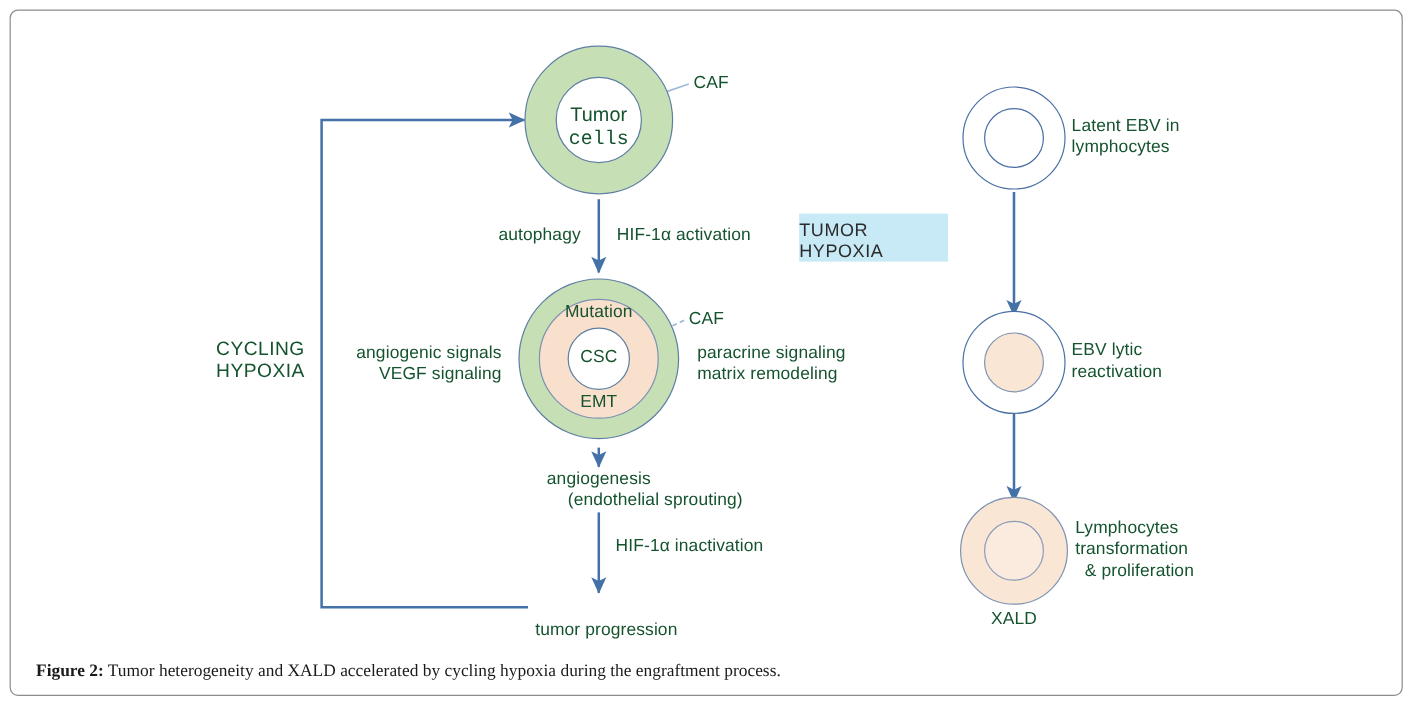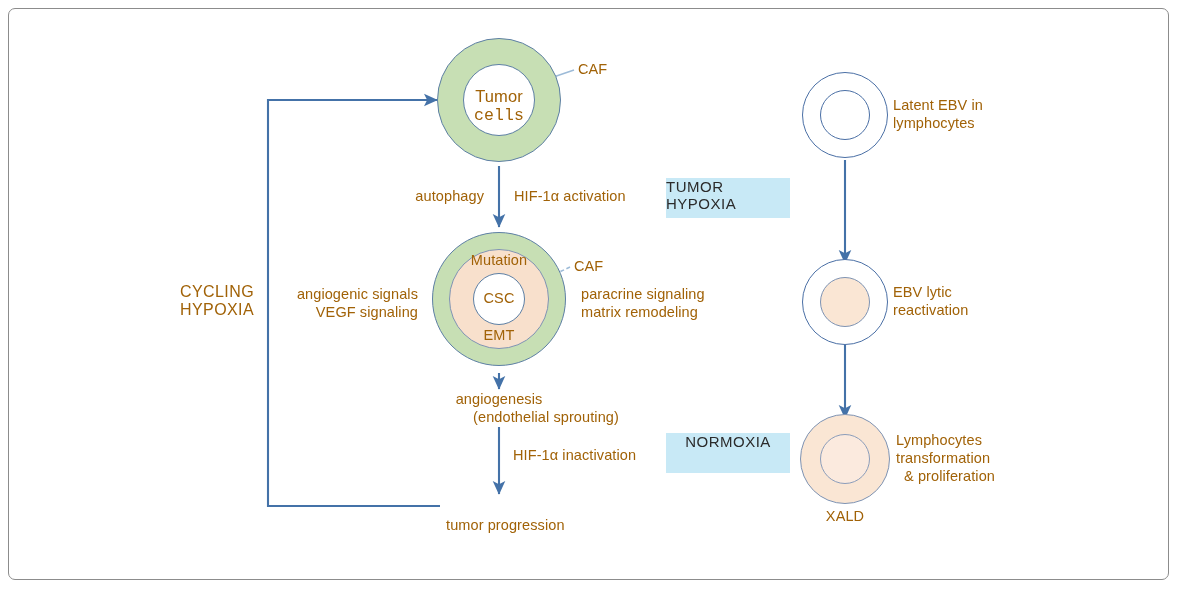--- a/index.html
+++ b/index.html
@@ -35,21 +35,21 @@
     width: 1185px;
     height: 600px;
   }
   svg.canvas {
     pointer-events: none;
   }
 
   
   .lbl {
     position: absolute;
-    color: #a16207;
+    color: #14532d;
     font-size: 14.5px;
     line-height: 17px;
     white-space: pre;
     letter-spacing: 0.1px;
   }
   .lbl.c { transform: translateX(-50%); text-align: center; }
   .lbl.r { transform: translateX(-100%); }
   .lbl.big { font-size: 16.5px; line-height: 20px; }
   .lbl.caps { font-size: 16px; letter-spacing: 0.4px; }
 
@@ -82,21 +82,21 @@
   .ring-plain-white {
     background: #ffffff;
     border: 1.3px solid #4a6fa5;
   }
 
   
   .hbox {
     position: absolute;
     background: #c8e9f6;
     display: flex;
-    align-items: flex-start;
+    align-items: flex-end;
     justify-content: center;
     color: #2b2b2b;
     font-size: 15px;
     letter-spacing: 0.5px;
   }
 
   
   .caption {
     position: absolute;
     left: 30px;
@@ -171,35 +171,35 @@
   <div class="lbl c" style="left:499px; top:391px;">angiogenesis</div>
   <div class="lbl c" style="left:499px; top:409px;margin-left:47px;">(endothelial sprouting)</div>
 
   <div class="lbl" style="left:513px; top:447px;">HIF-1α inactivation</div>
 
   <div class="lbl" style="left:446px; top:498px;margin-top:19px;">tumor progression</div>
 
   <div class="hbox" style="left:666px; top:178px; width:124px; height:40px;">
     <span>TUMOR HYPOXIA</span>
   </div>
-  <div class="hbox" style="left:666px; top:433px; width:124px; height:40px;">
-    <span>NORMOXIA</span>
-  </div>
 
   <div class="cell ring-plain-white" style="left:802px; top:72px; width:86px; height:86px;"></div>
   <div class="cell ring-plain-white" style="left:820px; top:90px; width:50px; height:50px;"></div>
   <div class="lbl" style="left:893px; top:97px;">Latent EBV in</div>
   <div class="lbl" style="left:893px; top:115px;">lymphocytes</div>
 
   <div class="cell ring-plain-white" style="left:802px; top:259px; width:86px; height:86px;"></div>
   <div class="cell ring-peach-soft" style="left:820px; top:277px; width:50px; height:50px;"></div>
   <div class="lbl" style="left:893px; top:284px;">EBV lytic</div>
   <div class="lbl" style="left:893px; top:302px;">reactivation</div>
 
   <div class="cell ring-peach-soft" style="left:800px; top:414px; width:90px; height:90px;"></div>
   <div class="cell ring-peach-pale" style="left:820px; top:434px; width:50px; height:50px;"></div>
   <div class="lbl" style="left:896px; top:432px;">Lymphocytes</div>
   <div class="lbl" style="left:896px; top:450px;">transformation</div>
   <div class="lbl" style="left:904px; top:468px;">&amp; proliferation</div>
   <div class="lbl c" style="left:845px; top:508px;">XALD</div>
 
+  <div class="caption">
+    <b>Figure 2:</b><span class="ctext"> Tumor heterogeneity and XALD accelerated by cycling hypoxia during the engraftment process.</span>
+  </div>
 
 </div>
 
 </body></html>

